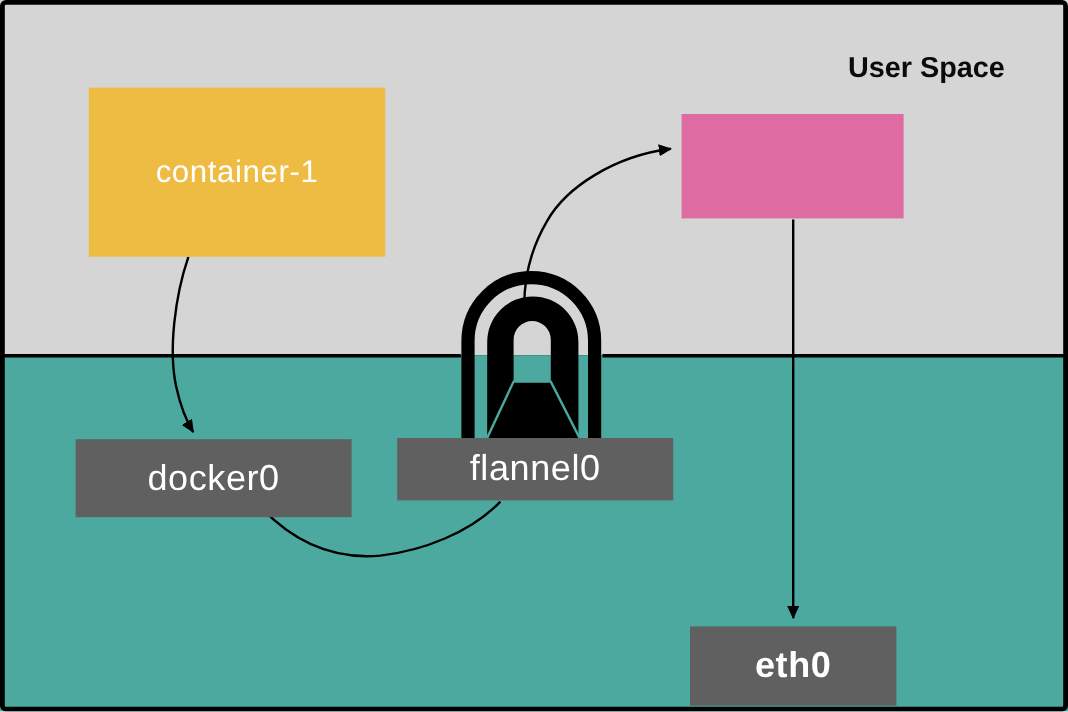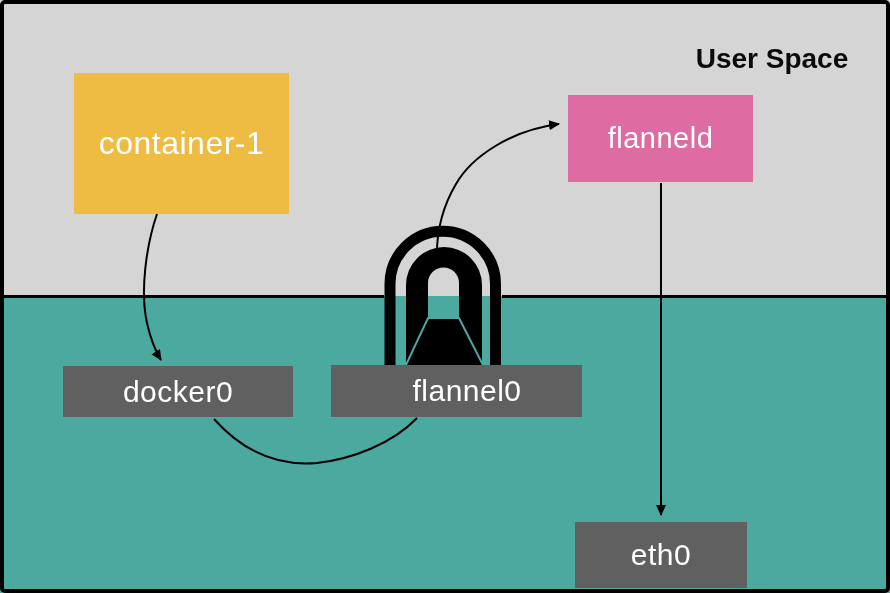--- a/index.html
+++ b/index.html
@@ -13,29 +13,29 @@
   .node{
     position:absolute;
     display:flex;flex-direction:column;align-items:center;justify-content:center;
     color:#ffffff;
     font-size:30px;
     font-weight:400;
     letter-spacing:0.5px;
     text-align:center;
     line-height:1.12;
   }
-  .node-container1{left:74px;top:73px;width:215px;height:141px;background:#EFBC43;font-size:32px;}
+  .node-container1{left:74px;top:73px;width:247px;height:141px;background:#EFBC43;font-size:26px;}
   .node-flanneld{left:568px;top:95px;width:185px;height:87px;background:#DE6BA2;font-size:29px;}
-  .node-docker0{left:63px;top:366px;width:230px;height:51px;background:#606060;}
-  .node-flannel0{left:331px;top:365px;width:230px;height:52px;background:#606060;padding-left:21px;}
-  .node-eth0{left:575px;top:522px;width:172px;height:66px;background:#606060;}
+  .node-docker0{left:63px;top:366px;width:230px;height:65px;background:#606060;}
+  .node-flannel0{left:331px;top:365px;width:230px;height:52px;background:#606060;}
+  .node-eth0{left:575px;top:522px;width:172px;height:66px;background:#606060;font-weight:bold;}
   .region-label{
     position:absolute;
     font-weight:700;
-    font-size:28px;
+    font-size:24px;
     color:#0b0b0b;
     text-align:center;
     white-space:nowrap;
   }
   .label-user-space{left:688px;top:43px;width:168px;}
   .label-kernel-space{left:672px;top:337px;width:198px;}
 </style>
 </head>
 <body>
 
@@ -72,21 +72,20 @@
     <path d="M661,183 L661,515" fill="none" stroke="#000000" stroke-width="2" marker-end="url(#arrow)"></path>
 
     <rect x="2" y="2" width="886" height="589" rx="3" fill="none" stroke="#000000" stroke-width="4"></rect>
   </svg>
 
   <div class="node node-container1">
     <span>container-1</span>
   </div>
 
   <div class="node node-flanneld">
-    <span>flanneld</span>
   </div>
 
   <div class="node node-docker0">
     <span>docker0</span>
   </div>
 
   <div class="node node-flannel0">
     <span>flannel0</span>
   </div>
 

